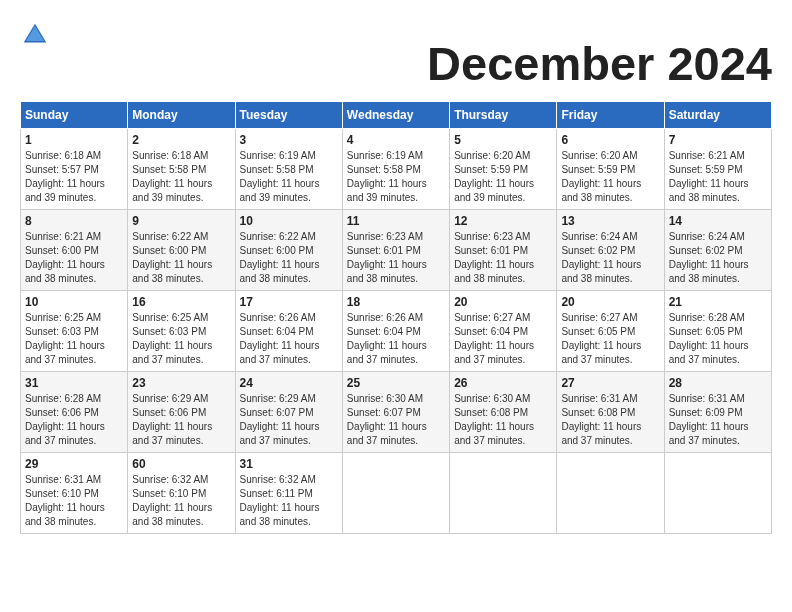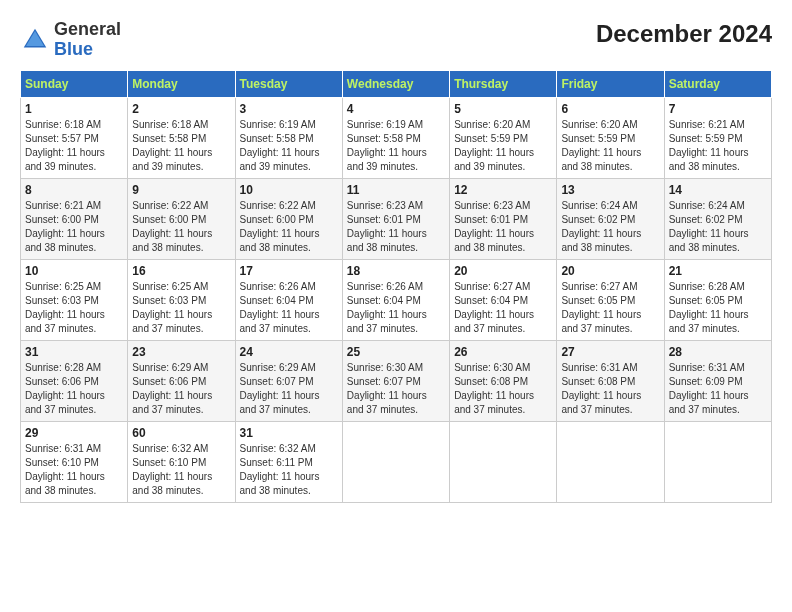--- a/index.html
+++ b/index.html
@@ -27,36 +27,37 @@
       line-height: 1.1;
     }
     .logo-icon {
       width: 30px;
       height: 30px;
     }
     .title-block {
       text-align: right;
     }
     .month-title {
-      font-size: 24px;
+      font-size: 47px;
       font-weight: bold;
       color: #222;
+      margin-top: 16px;
     }
     .subtitle {
       font-size: 14px;
       color: #555;
     }
     .calendar {
       width: 100%;
       border-collapse: collapse;
       font-size: 10px;
     }
     .calendar thead tr th {
       background: #2a6bbf;
-      color: #bef264;
+      color: #ffffff;
       padding: 6px 4px;
       font-size: 12px;
       font-weight: bold;
       text-align: left;
       border: 1px solid #fff;
     }
     .calendar tbody tr td {
       border: 1px solid #ccc;
       vertical-align: top;
       padding: 4px;
@@ -84,24 +85,20 @@
   </style>
 </head>
 <body>
 
 <div class="header">
   <div class="logo">
     <svg class="logo-icon" viewBox="0 0 40 40">
       <polygon points="20,5 35,30 5,30" fill="#2a6bbf"></polygon>
       <polygon points="20,8 32,28 8,28" fill="#5599e0"></polygon>
     </svg>
-    <div class="logo-text">
-      <span style="font-size:18px;font-weight:bold;color:#333;">General</span>
-      <span style="font-size:18px;font-weight:bold;color:#2a6bbf;">Blue</span>
-    </div>
   </div>
   <div class="title-block">
     <div class="month-title">December 2024</div>
   </div>
 </div>
 
 <table class="calendar">
   <thead>
     <tr>
     <th>Sunday</th>

